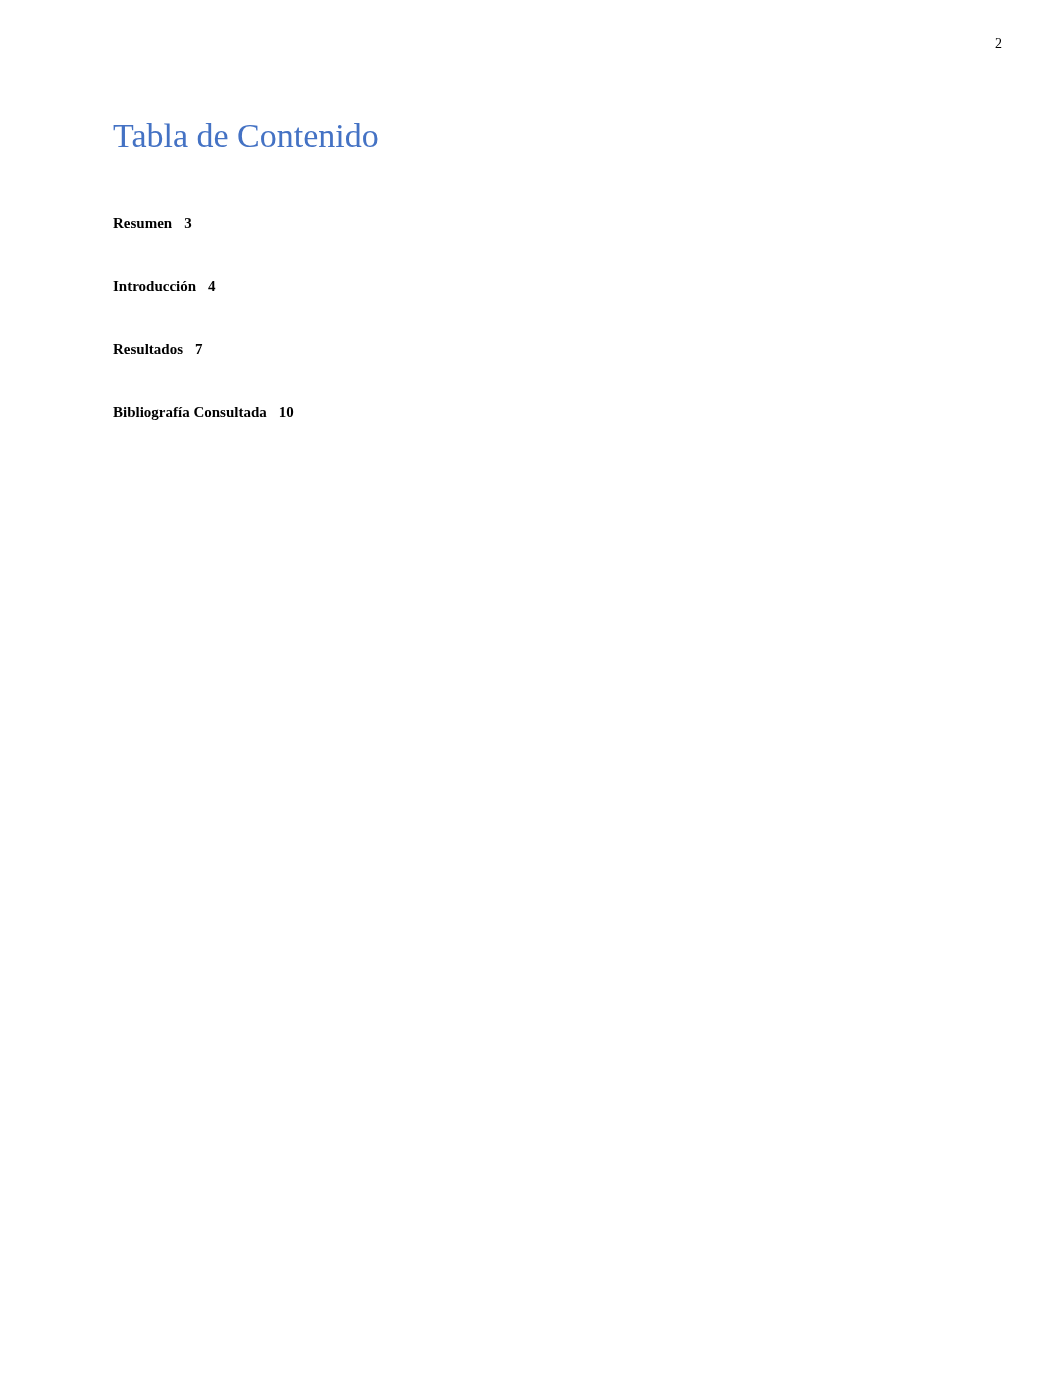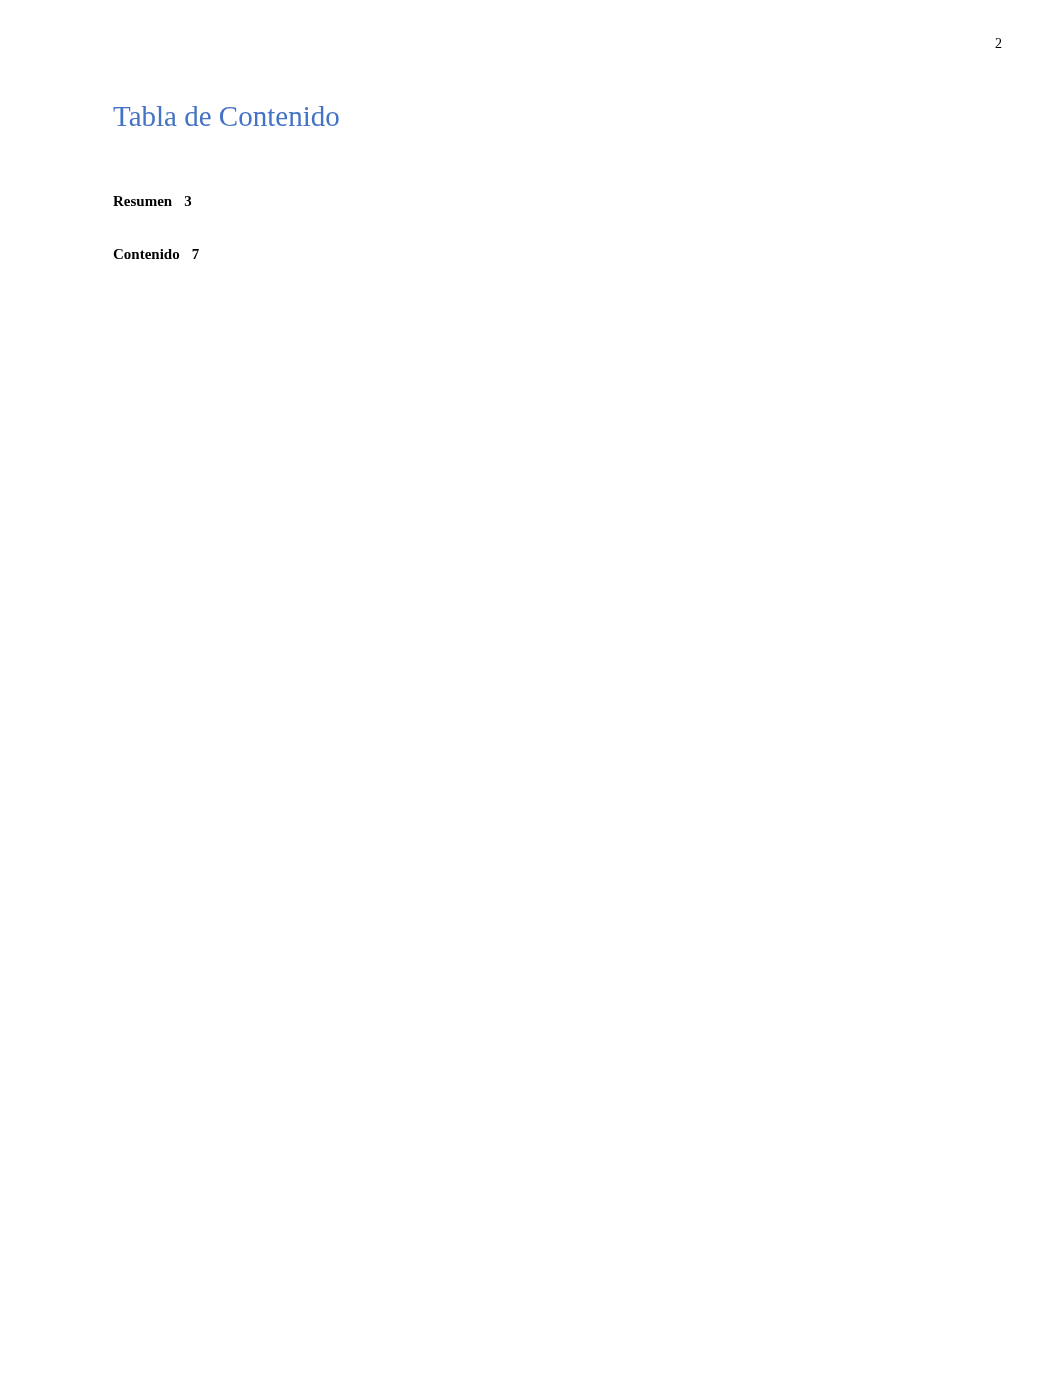--- a/index.html
+++ b/index.html
@@ -28,31 +28,31 @@
       position: absolute;
       top: 36px;
       right: 60px;
       font-size: 14px;
       color: #000000;
       font-family: "Times New Roman", Times, serif;
     }
 
     .toc-title {
       color: #4472C4;
-      font-size: 29px;
+      font-size: 34px;
       font-weight: normal;
       margin-bottom: 60px;
-      margin-top: 20px;
+      margin-top: 37px;
       font-family: "Times New Roman", Times, serif;
     }
 
     .toc-list {
       display: flex;
       flex-direction: column;
-      gap: 4px;
+      gap: 14px;
       margin-top: 7px;
     }
 
     .toc-item {
       display: flex;
       align-items: baseline;
       margin-bottom: 32px;
       font-size: 15px;
       font-weight: bold;
       color: #000000;
@@ -79,18 +79,26 @@
 
   <h1 class="toc-title">Tabla de Contenido</h1>
 
   <div class="toc-list">
 
   <div class="toc-item">
         <span class="toc-item-label">Resumen</span>
         <span class="toc-item-page">3</span>
       </div>
       <div class="toc-item">
-        <span class="toc-item-label">Contenido</span>
+        <span class="toc-item-label">Introducción</span>
+        <span class="toc-item-page">4</span>
+      </div>
+      <div class="toc-item">
+        <span class="toc-item-label">Resultados</span>
         <span class="toc-item-page">7</span>
+      </div>
+      <div class="toc-item">
+        <span class="toc-item-label">Bibliografía Consultada</span>
+        <span class="toc-item-page">10</span>
       </div>
     </div>
 
 </div>
 
 </body></html>

